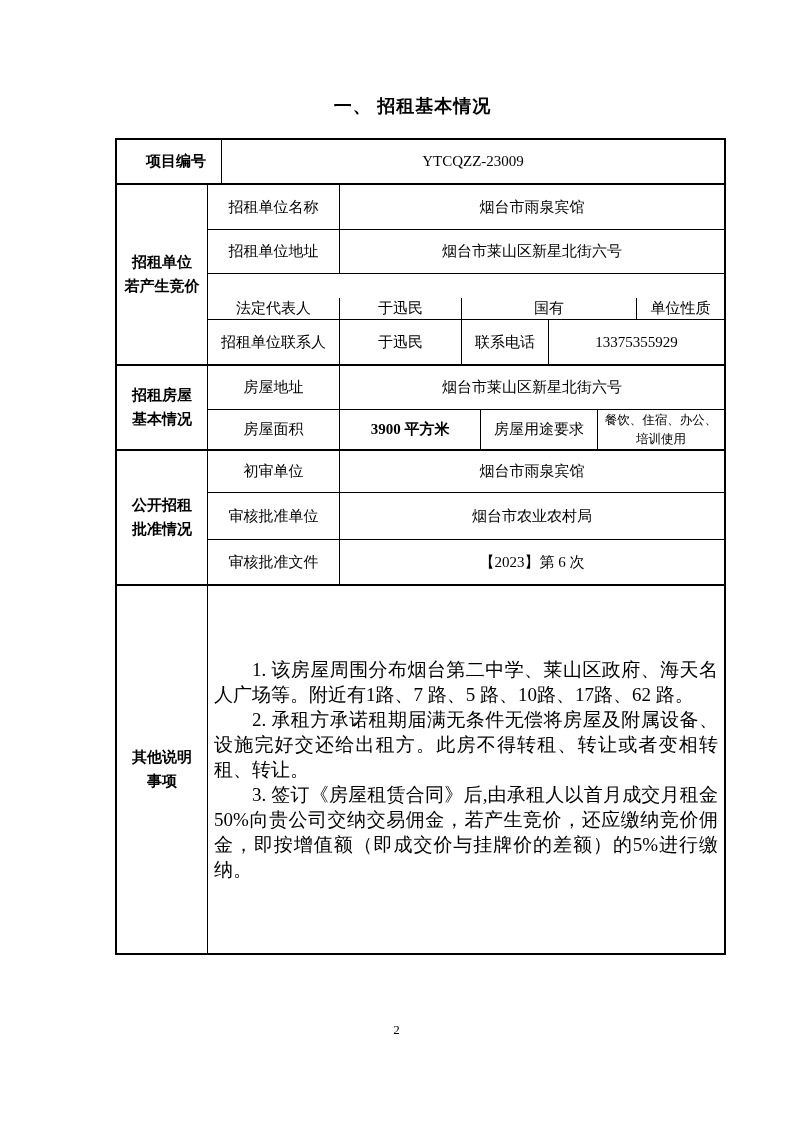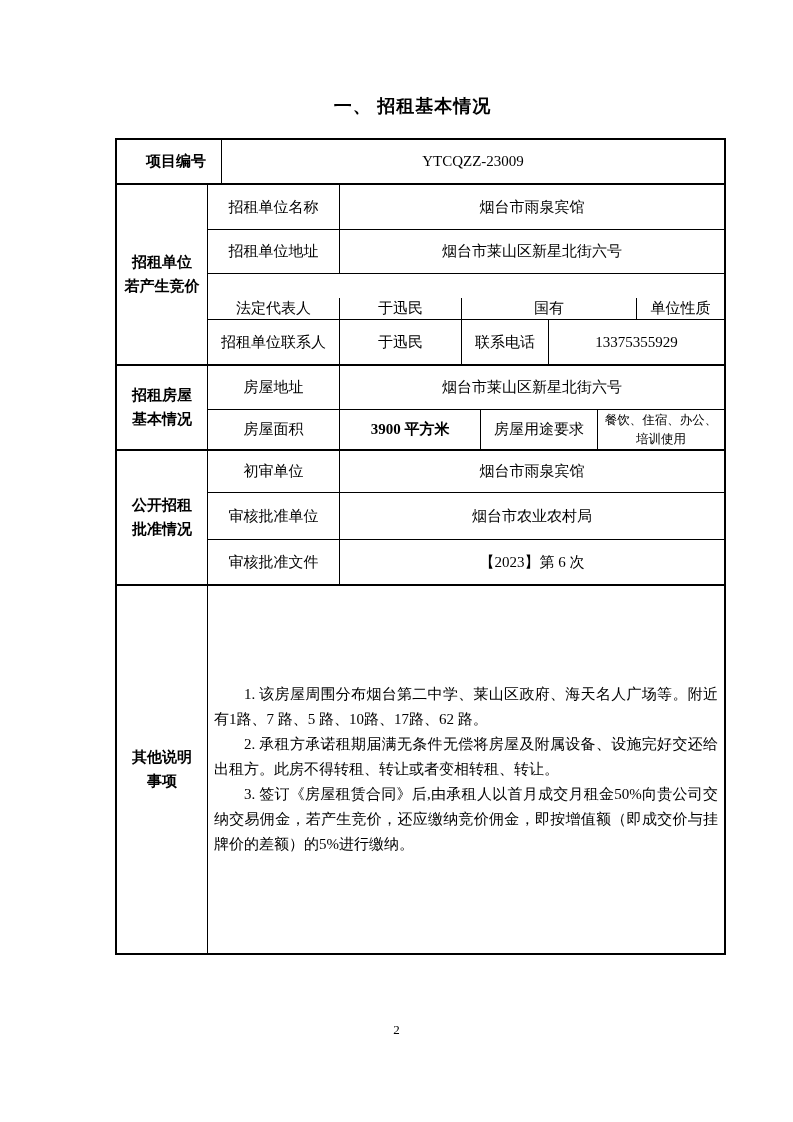--- a/index.html
+++ b/index.html
@@ -44,21 +44,21 @@
   .w117 { flex: 0 0 117px; }
   .small-cell { font-size: 12.5px; line-height: 1.45; white-space: pre-line; }
   .h45 { height: 45px; } .h44 { height: 44px; } .h46 { height: 46px; align-items: flex-end; }
   .h42 { height: 42px; } .h47 { height: 47px; } .h39 { height: 39px; }
   .sec-project { height: 45px; padding-left: 14px; }
   .notes-cell {
     flex: 1; display: flex; flex-direction: column; justify-content: center;
     padding: 6px 6px; height: 367px;
   }
   .notes-cell p {
-    font-size: 15px; line-height: 25px; text-indent: 2em;
+    font-size: 19px; line-height: 25px; text-indent: 2em;
     text-align: justify; word-break: break-all;
   }
   .page-number {
     position: absolute; top: 1022px; left: 0; width: 100%;
     text-align: center; font-size: 13px;
   }
 </style>
 </head>
 <body>
 

